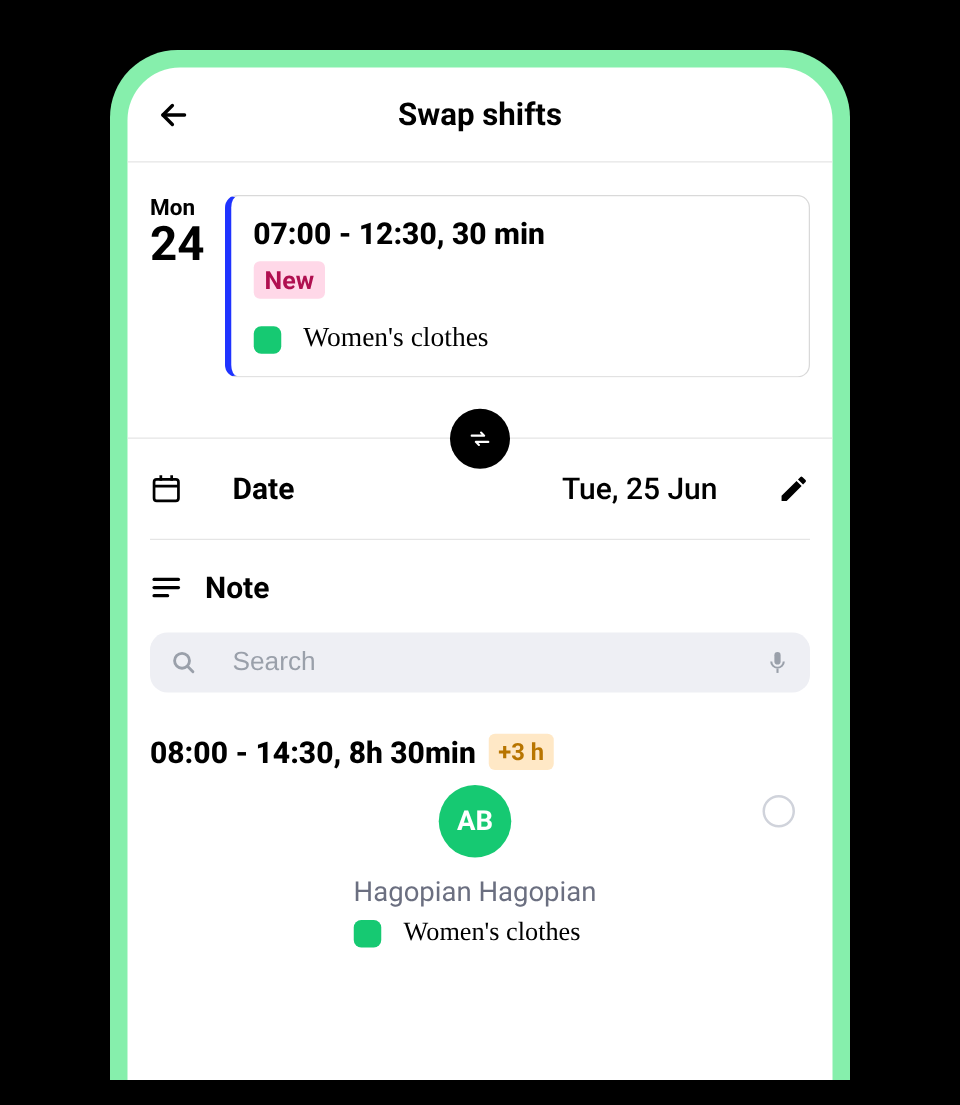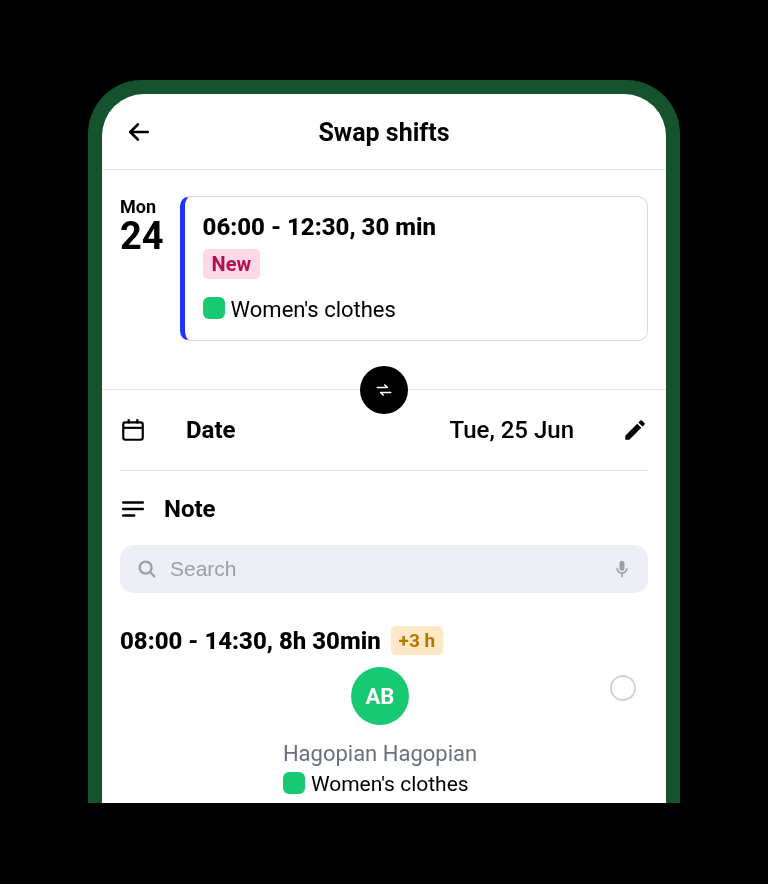--- a/index.html
+++ b/index.html
@@ -8,26 +8,25 @@
     width: 768px;
     height: 884px;
     font-family: -apple-system, BlinkMacSystemFont, "Segoe UI", Roboto, sans-serif;
     display: flex;
     justify-content: center;
     align-items: flex-start;
     padding-top: 40px;
   }
   .phone-frame {
     width: 592px;
-    background: #14532d;
+    background: #86efac;
     border-radius: 54px 54px 0 0;
     padding: 14px 14px 0 14px;
-    height: 723px;
+    height: 824px;
     overflow: hidden;
-    margin-top: 40px;
   }
   .screen {
     background: #fff;
     border-radius: 42px 42px 0 0;
     height: 100%;
     overflow: hidden;
     display: flex;
     flex-direction: column;
   }
   .header {
@@ -79,25 +78,26 @@
     background: #ffd8e8;
     color: #b01050;
     font-weight: 700;
     font-size: 20px;
     padding: 3px 9px;
     border-radius: 5px;
     margin-top: 8px;
   }
   .dept-row {
     display: flex;
-    align-items: flex-start;
+    align-items: flex-end;
     margin-top: 18px;
-    gap: 6px;
+    gap: 18px;
     font-size: 22px;
     color: #000;
+    font-family: Liberation Serif, serif;
   }
   .dept-dot {
     width: 22px; height: 22px;
     background: #16c972;
     border-radius: 6px;
   }
   .swap-divider {
     position: relative;
     border-top: 1px solid #e5e5e5;
     margin-top: 48px;
@@ -137,21 +137,21 @@
     font-size: 22px;
     padding: 18px 20px 4px 18px;
   }
   .search-bar {
     margin: 12px 18px 0 18px;
     background: #eeeff4;
     border-radius: 14px;
     display: flex;
     align-items: center;
     padding: 12px 16px;
-    gap: 12px;
+    gap: 28px;
   }
   .search-input {
     border: none;
     background: transparent;
     font-size: 21px;
     flex: 1;
     outline: none;
     color: #333;
   }
   .search-input::placeholder { color: #9aa0aa; }
@@ -217,21 +217,21 @@
       </div>
       <div class="title">Swap shifts</div>
     </div>
 
     <div class="section-current">
       <div class="day-col">
         <div class="dow">Mon</div>
         <div class="daynum">24</div>
       </div>
       <div class="shift-card">
-        <div class="shift-time">06:00 - 12:30, 30 min</div>
+        <div class="shift-time">07:00 - 12:30, 30 min</div>
         <div class="badge-new">New</div>
         <div class="dept-row">
           <span class="dept-dot"></span>
           <span>Women's clothes</span>
         </div>
       </div>
     </div>
 
     <div class="swap-divider">
       <div class="swap-btn">

